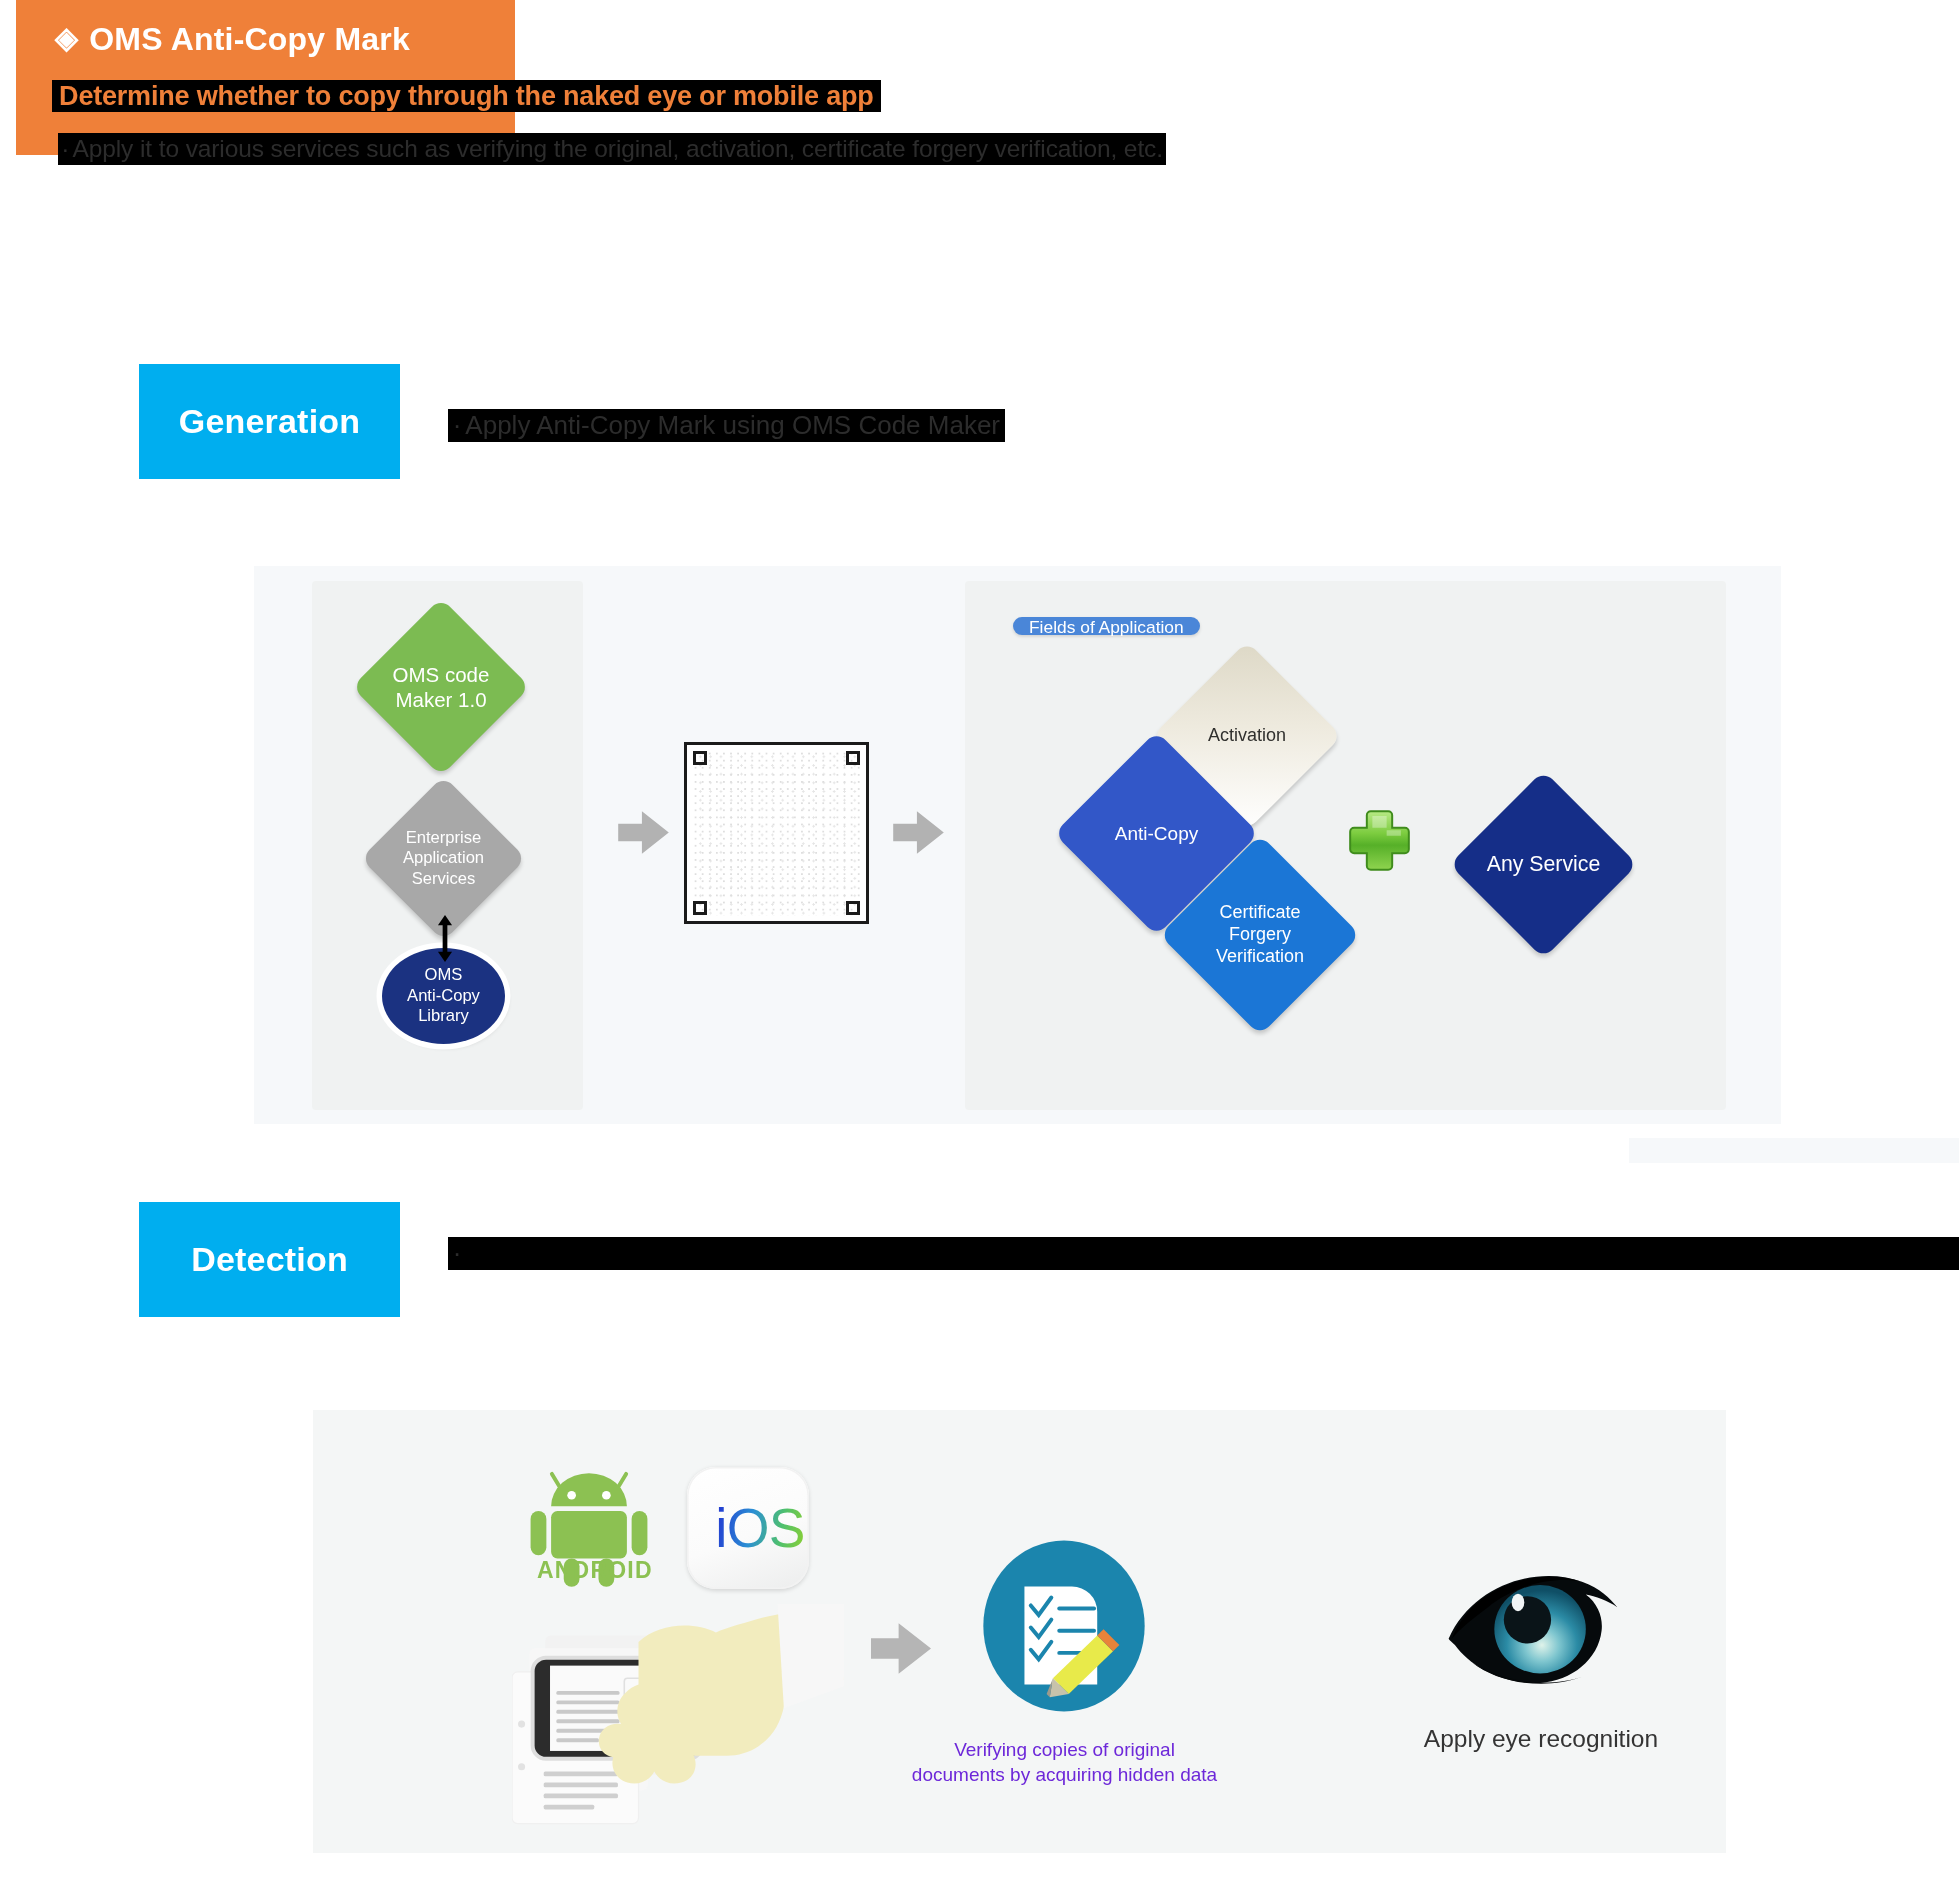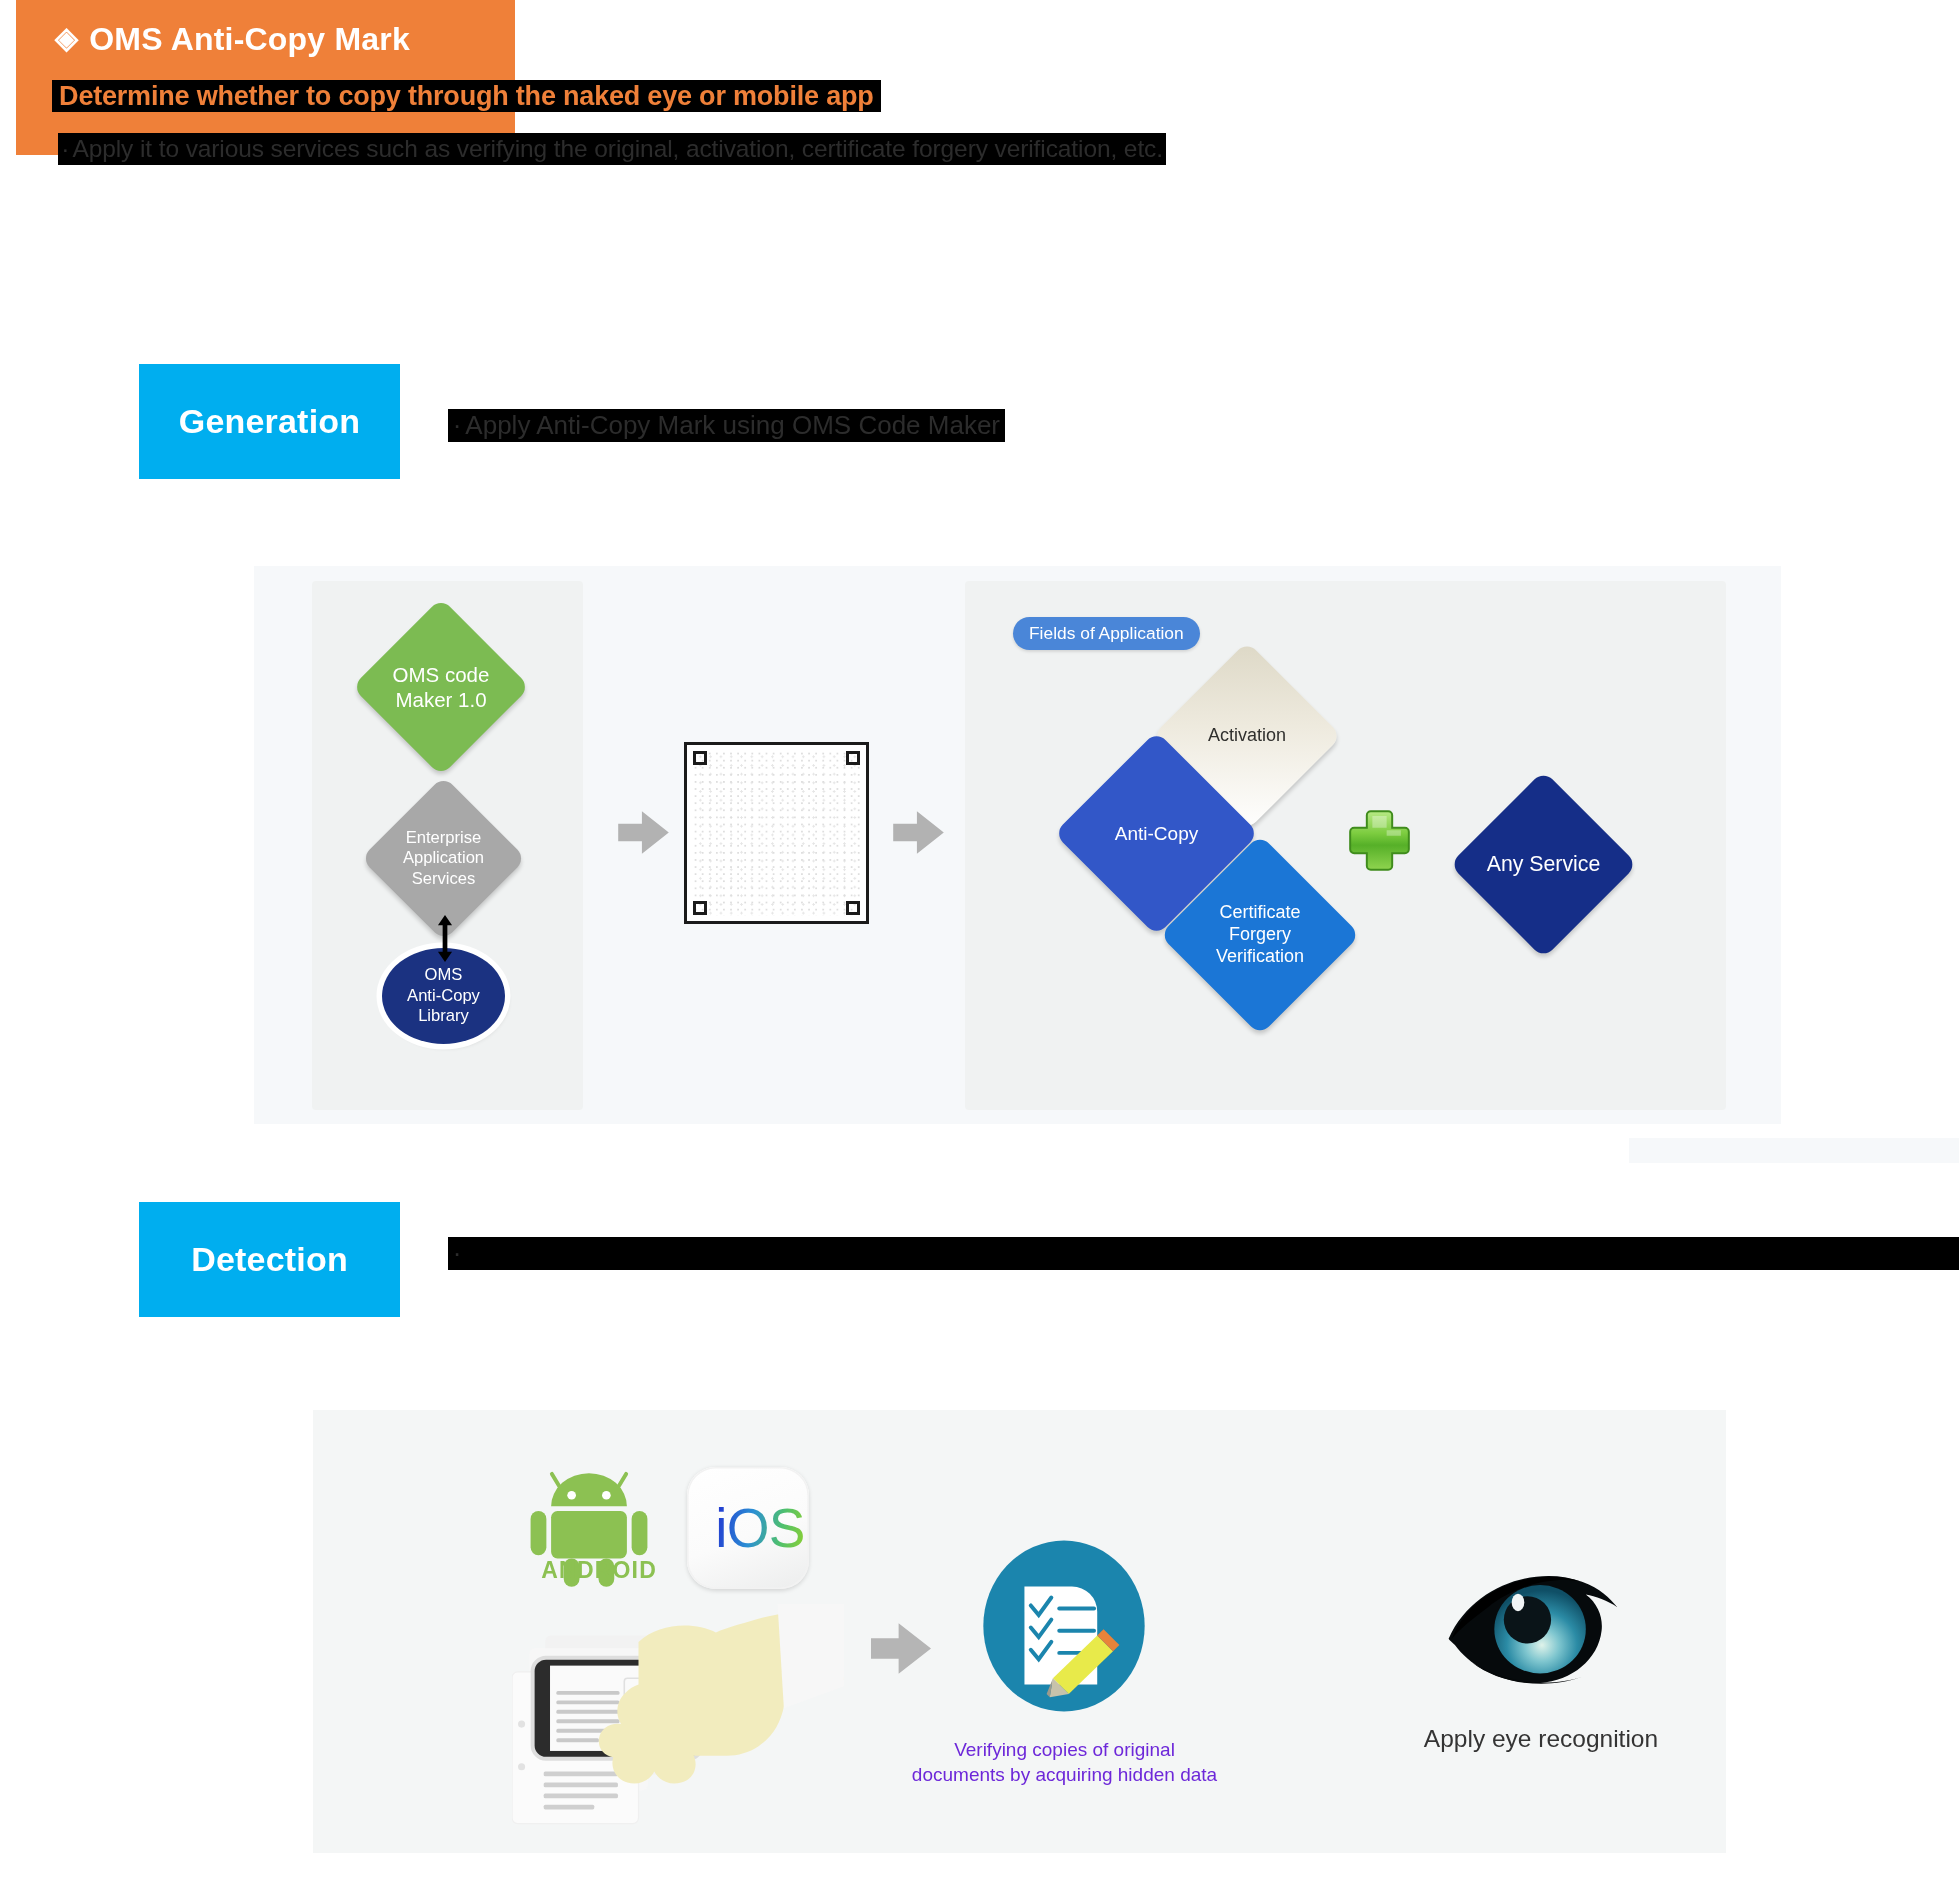--- a/index.html
+++ b/index.html
@@ -239,28 +239,28 @@
     width: 51px; height: 49px;
   }
   #arrow-left  { left: 618px; top: 808px; }
   #arrow-right { left: 893px; top: 808px; }
   #arrow-detect { left: 871px; top: 1620px; width: 60px; height: 57px; }
 
   
   #fields-pill {
     position: absolute;
     left: 1013px; top: 617px;
-    height: 33px;
+    height: 18px;
     padding: 0 16px;
     border-radius: 16.6px;
     background: #4a86d8;
     color: #ffffff;
     font-size: 17.4px;
     display: flex;
-    align-items: center;
+    align-items: flex-start;
     white-space: nowrap;
     box-shadow: 0 1.6px 3.2px rgba(0,0,0,0.14);
   }
 
   #d-activation {
     left: 1180px; top: 669px;
     width: 134px; height: 134px;
     background: linear-gradient(135deg, #ddd8c6 0%, #eeeade 45%, #ffffff 100%);
   }
   #d-activation .dlabel { font-size: 18px; color: #30302e; }
@@ -300,23 +300,23 @@
     background: #f4f6f6;
   }
 
   #android-block {
     position: absolute;
     left: 521px; top: 1470px;
     width: 136px; height: 120px;
   }
   #android-wordmark {
     position: absolute;
-    left: 515px; top: 1557px;
+    left: 537px; top: 1557px;
     width: 142px;
-    text-align: right;
+    text-align: left;
     font-size: 23px;
     font-weight: bold;
     color: #8cc152;
     letter-spacing: 1.2px;
   }
   #ios-icon {
     position: absolute;
     left: 687px; top: 1467px;
     width: 122px; height: 122px;
     border-radius: 28.4px;

